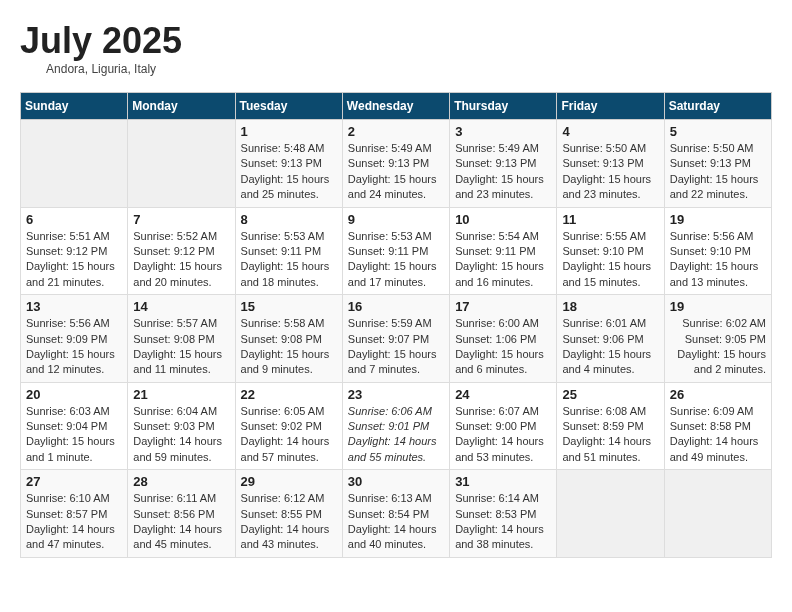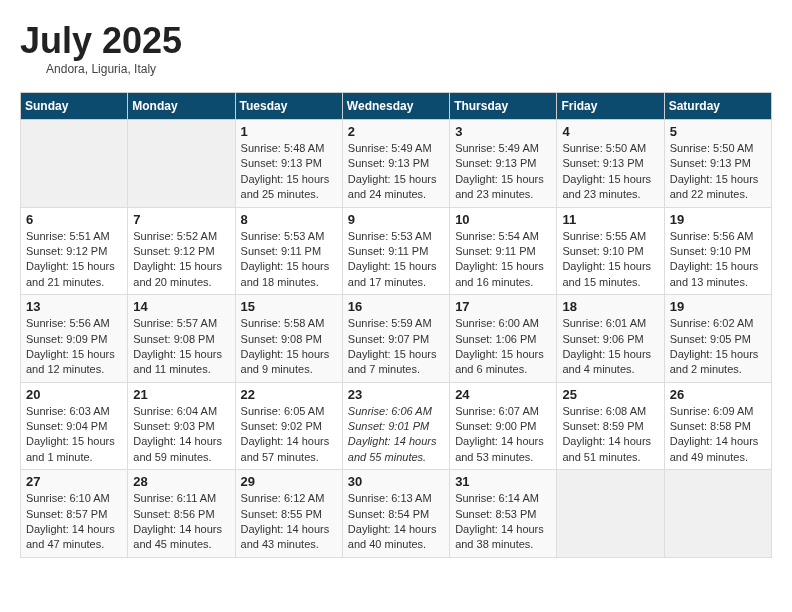--- a/index.html
+++ b/index.html
@@ -242,21 +242,21 @@
         </td>
         <td>
           <span class="day-number">18</span>
           <div class="day-info" style="white-space: pre-line;">Sunrise: 6:01 AM
 Sunset: 9:06 PM
 Daylight: 15 hours
 and 4 minutes.</div>
         </td>
         <td>
           <span class="day-number">19</span>
-          <div class="day-info" style="white-space: pre-line;">Sunrise: 6:02 AM
+          <div class="day-info" style="white-space: pre-line; text-align: right;">Sunrise: 6:02 AM
 Sunset: 9:05 PM
 Daylight: 15 hours
 and 2 minutes.</div>
         </td>
       </tr>
       <tr>
         <td>
           <span class="day-number">20</span>
           <div class="day-info" style="white-space: pre-line;">Sunrise: 6:03 AM
 Sunset: 9:04 PM

